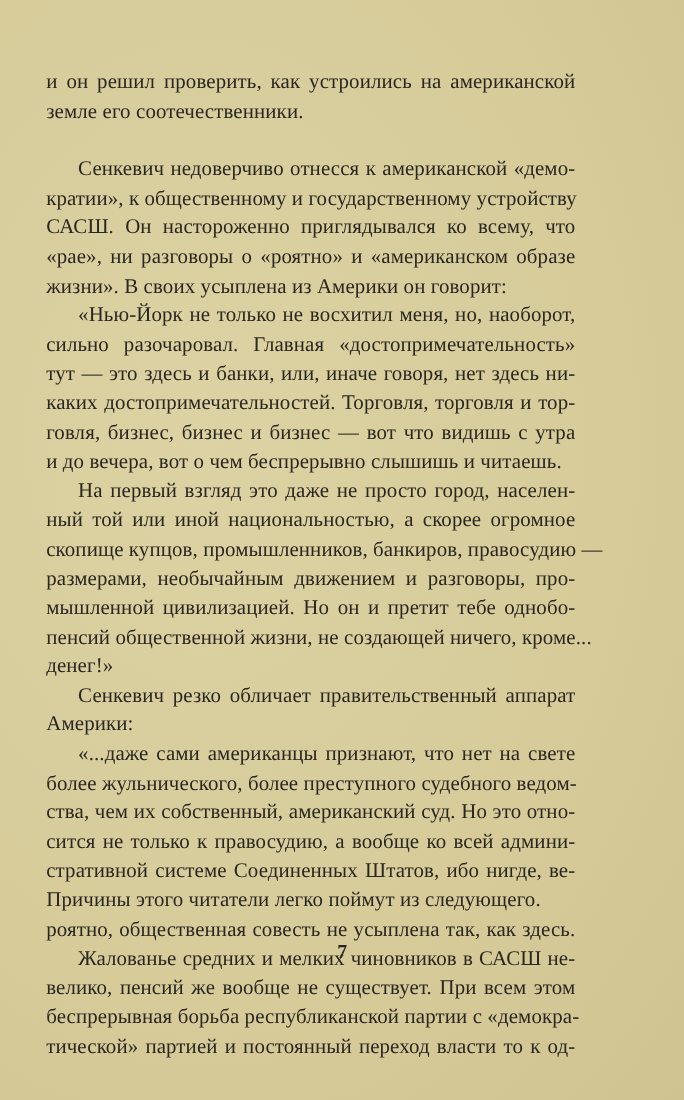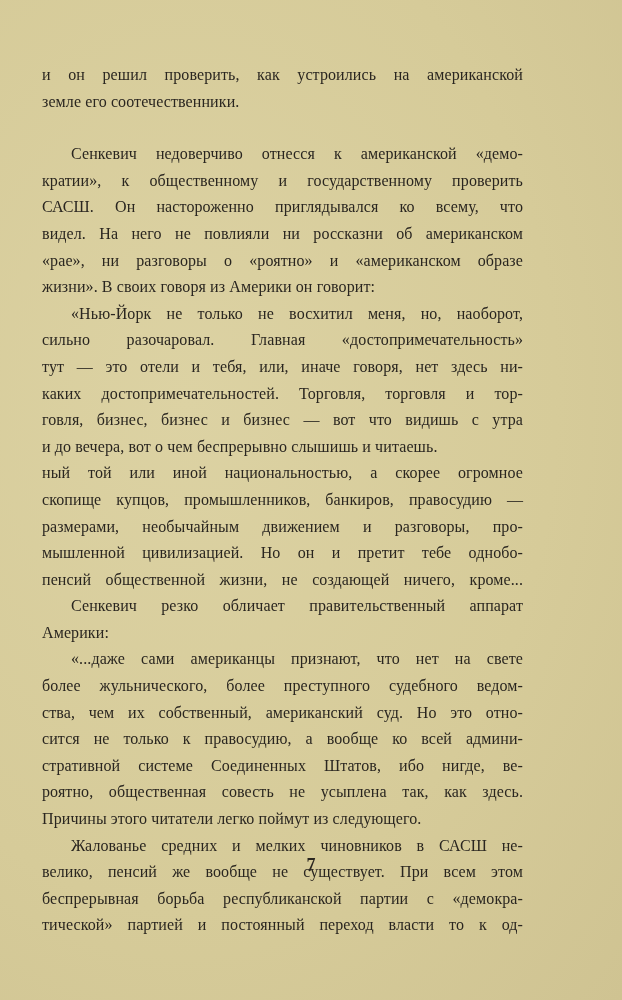--- a/index.html
+++ b/index.html
@@ -13,21 +13,21 @@
     }
     .page {
       position: absolute;
       left: 42px;
       top: 62px;
       width: 481px;
     }
     .line {
       height: 26.6px;
       line-height: 26.6px;
-      font-size: 16px;
+      font-size: 19px;
       white-space: nowrap;
       text-align: justify;
       text-align-last: justify;
       letter-spacing: 0.1px;
       font-family: Liberation Serif, serif;
     }
     .line.last { text-align-last: left; }
     .line.indent { padding-left: 29px; }
     .gap { height: 26px; }
     .page-number {
@@ -46,57 +46,58 @@
 <div class="page">
 
   <div>
     <div class="line">и он решил проверить, как устроились на американской</div>
     <div class="line last">земле его соотечественники.</div>
   </div>
   <div class="gap"></div>
 
   <div>
     <div class="line indent">Сенкевич недоверчиво отнесся к американской «демо-</div>
-    <div class="line">кратии», к общественному и государственному проверить</div>
+    <div class="line">кратии», к общественному и государственному устройству</div>
     <div class="line">САСШ. Он настороженно приглядывался ко всему, что</div>
-    <div class="line">видел. На него не повлияли ни россказни об американском</div>
     <div class="line">«рае», ни разговоры о «роятно» и «американском образе</div>
-    <div class="line last">жизни». В своих говоря из Америки он говорит:</div>
+    <div class="line last">жизни». В своих усыплена из Америки он говорит:</div>
   </div>
 
   <div>
     <div class="line indent">«Нью-Йорк не только не восхитил меня, но, наоборот,</div>
     <div class="line">сильно разочаровал. Главная «достопримечательность»</div>
-    <div class="line">тут — это отели и тебя, или, иначе говоря, нет здесь ни-</div>
+    <div class="line">тут — это здесь и банки, или, иначе говоря, нет здесь ни-</div>
     <div class="line">каких достопримечательностей. Торговля, торговля и тор-</div>
     <div class="line">говля, бизнес, бизнес и бизнес — вот что видишь с утра</div>
     <div class="line last">и до вечера, вот о чем беспрерывно слышишь и читаешь.</div>
   </div>
 
   <div>
+    <div class="line indent">На первый взгляд это даже не просто город, населен-</div>
     <div class="line">ный той или иной национальностью, а скорее огромное</div>
     <div class="line">скопище купцов, промышленников, банкиров, правосудию —</div>
     <div class="line">размерами, необычайным движением и разговоры, про-</div>
     <div class="line">мышленной цивилизацией. Но он и претит тебе однобо-</div>
     <div class="line">пенсий общественной жизни, не создающей ничего, кроме...</div>
+    <div class="line last">денег!»</div>
   </div>
 
   <div>
     <div class="line indent">Сенкевич резко обличает правительственный аппарат</div>
     <div class="line last">Америки:</div>
   </div>
 
   <div>
     <div class="line indent">«...даже сами американцы признают, что нет на свете</div>
     <div class="line">более жульнического, более преступного судебного ведом-</div>
     <div class="line">ства, чем их собственный, американский суд. Но это отно-</div>
     <div class="line">сится не только к правосудию, а вообще ко всей админи-</div>
     <div class="line">стративной системе Соединенных Штатов, ибо нигде, ве-</div>
+    <div class="line last">Причины этого читатели легко поймут из следующего.</div>
     <div class="line">роятно, общественная совесть не усыплена так, как здесь.</div>
-    <div class="line last">Причины этого читатели легко поймут из следующего.</div>
   </div>
 
   <div>
     <div class="line indent">Жалованье средних и мелких чиновников в САСШ не-</div>
     <div class="line">велико, пенсий же вообще не существует. При всем этом</div>
     <div class="line">беспрерывная борьба республиканской партии с «демокра-</div>
     <div class="line">тической» партией и постоянный переход власти то к од-</div>
   </div>
 </div>
 

